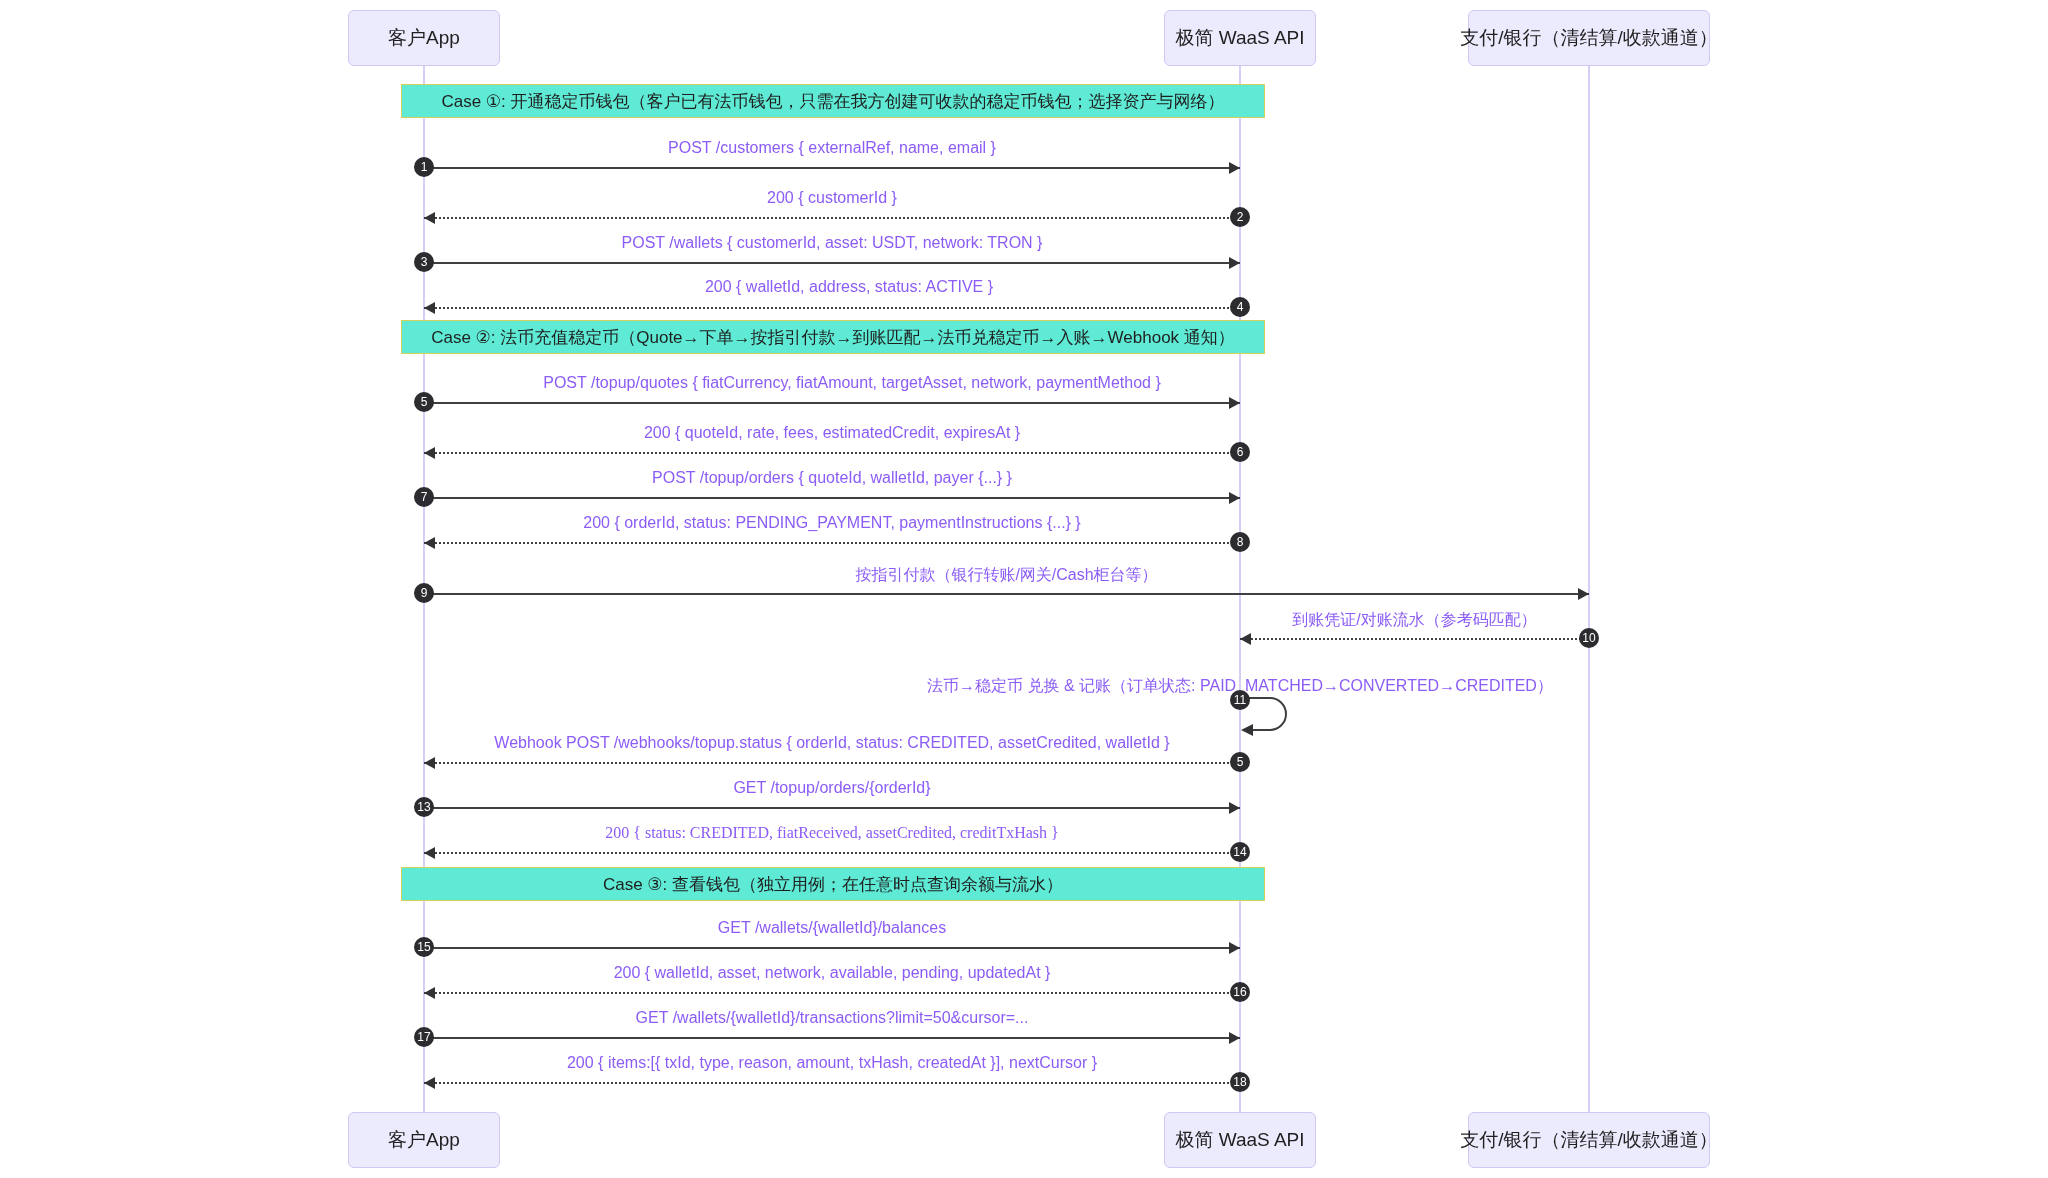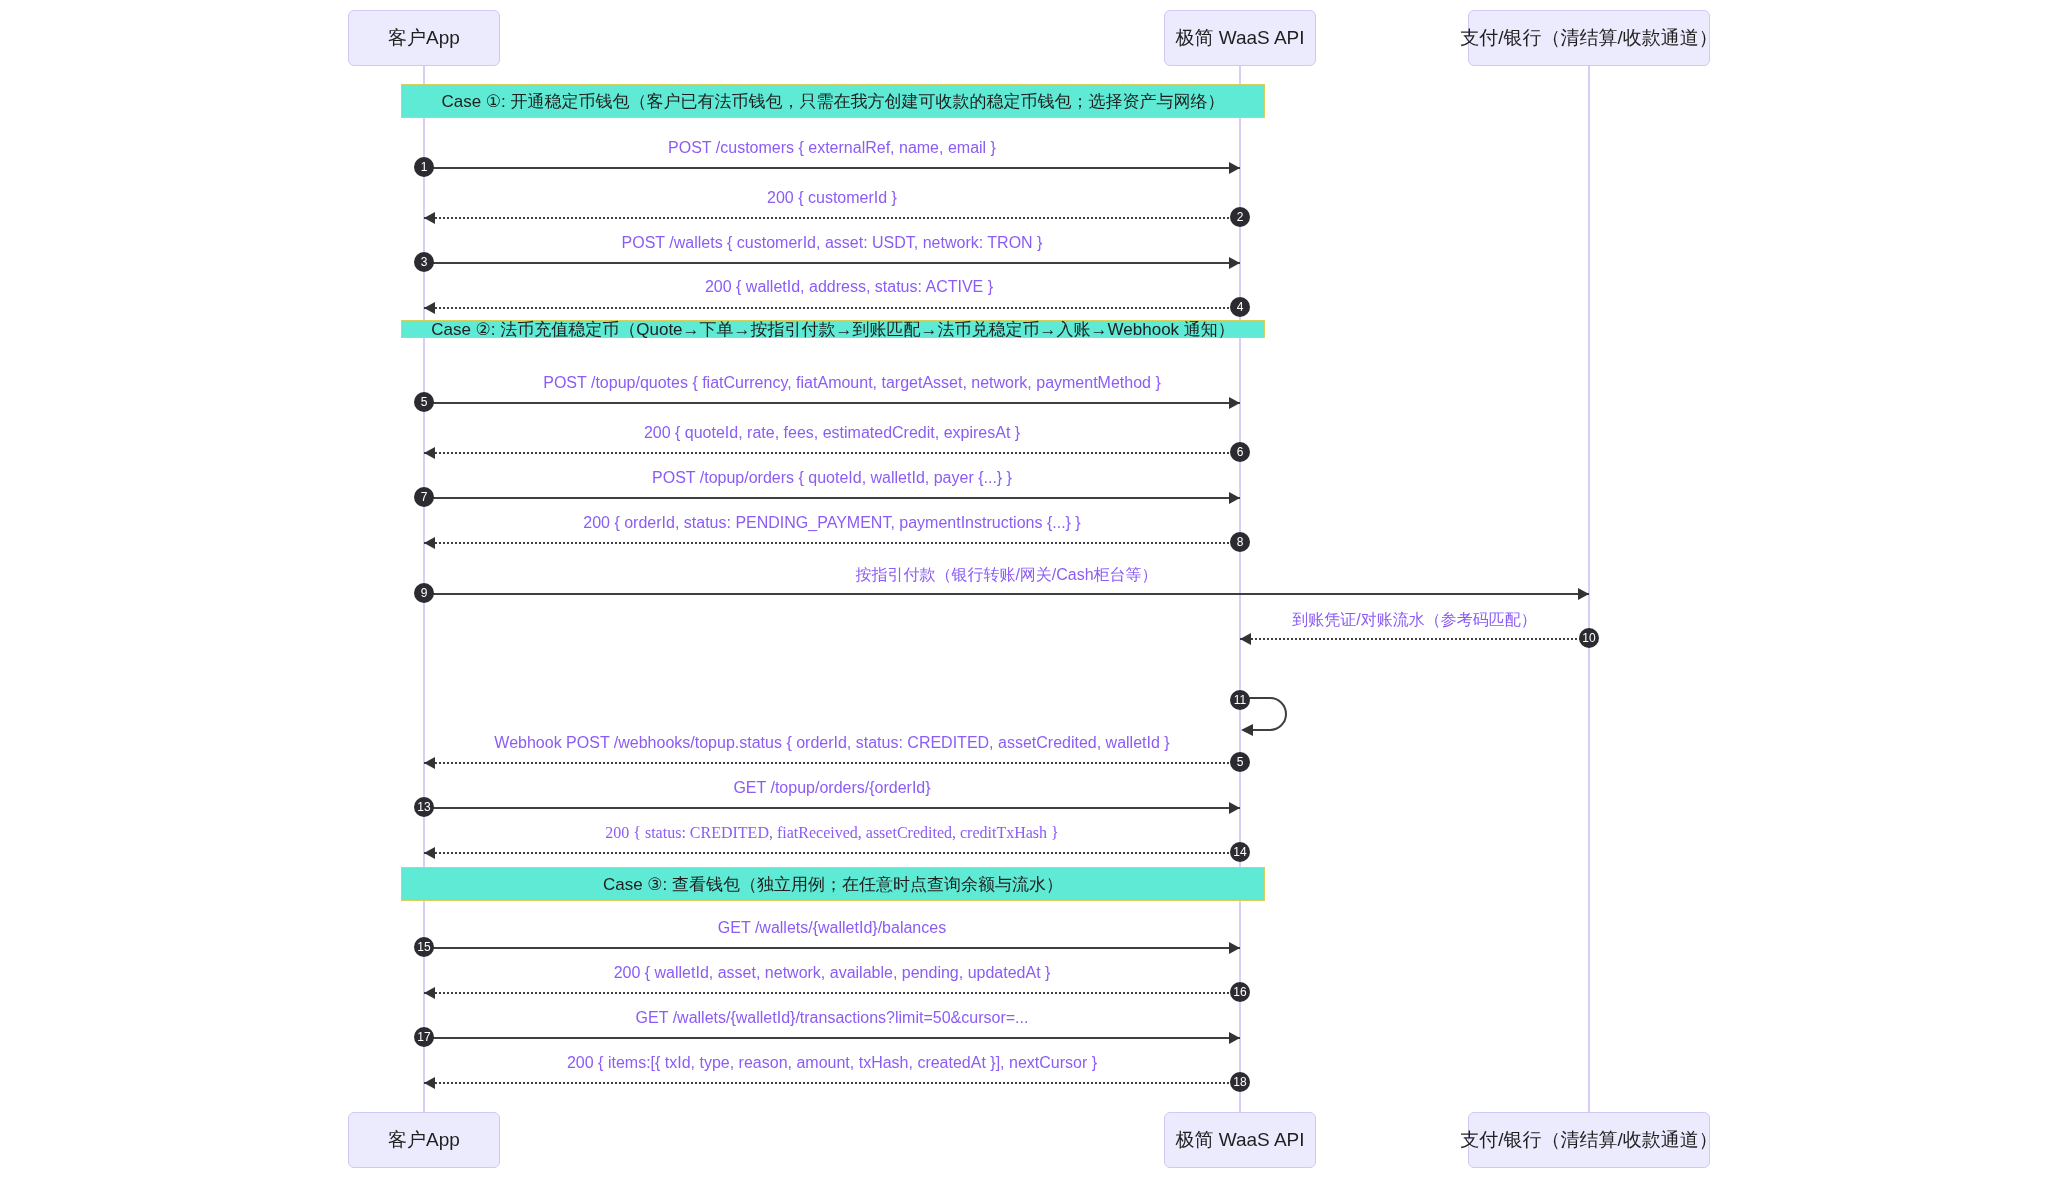--- a/index.html
+++ b/index.html
@@ -122,21 +122,21 @@
     <div class="actor-box" style="left: 1468px; top: 10px; width: 242px; height: 56px;">
       <span>支付/银行（清结算/收款通道）</span>
     </div>
     <div class="actor-box" style="left: 1468px; top: 1112px; width: 242px; height: 56px;">
       <span>支付/银行（清结算/收款通道）</span>
     </div>
     <div class="lifeline" style="left: 1588px; top: 66px; height: 1046px;"></div>
     <div class="note" style="left: 401px; top: 84px; width: 864px; height: 34px;">
       <span>Case ①: 开通稳定币钱包（客户已有法币钱包，只需在我方创建可收款的稳定币钱包；选择资产与网络）</span>
     </div>
-    <div class="note" style="left: 401px; top: 320px; width: 864px; height: 18px;">
+    <div class="note" style="left: 401px; top: 320px; width: 864px; height: 34px;">
       <span>Case ②: 法币充值稳定币（Quote→下单→按指引付款→到账匹配→法币兑稳定币→入账→Webhook 通知）</span>
     </div>
     <div class="note" style="left: 401px; top: 867px; width: 864px; height: 34px;">
       <span>Case ③: 查看钱包（独立用例；在任意时点查询余额与流水）</span>
     </div>
     <div class="msg-line" style="left: 424px; top: 167px; width: 816px;"></div>
     <div class="arrowhead right" style="top: 162px; left: 1229px;"></div>
     <div class="msg-label" style="left: 832px; top: 139px;">POST /customers { externalRef, name, email }</div>
     <div class="seqnum" style="left: 424px; top: 167px;">1</div>
     <div class="msg-line dotted" style="left: 424px; top: 217px; width: 816px;"></div>
@@ -168,20 +168,21 @@
     <div class="msg-label" style="left: 832px; top: 514px;">200 { orderId, status: PENDING_PAYMENT, paymentInstructions {...} }</div>
     <div class="seqnum" style="left: 1240px; top: 542px;">8</div>
     <div class="msg-line" style="left: 424px; top: 593px; width: 1165px;"></div>
     <div class="arrowhead right" style="top: 588px; left: 1578px;"></div>
     <div class="msg-label" style="left: 1006.5px; top: 565px;">按指引付款（银行转账/网关/Cash柜台等）</div>
     <div class="seqnum" style="left: 424px; top: 593px;">9</div>
     <div class="msg-line dotted" style="left: 1240px; top: 638px; width: 349px;"></div>
     <div class="arrowhead left" style="top: 633px; left: 1240px;"></div>
     <div class="msg-label" style="left: 1414.5px; top: 610px;">到账凭证/对账流水（参考码匹配）</div>
     <div class="seqnum" style="left: 1589px; top: 638px;">10</div>
+    <div class="msg-label" style="left: 1240px; top: 676px;">法币→稳定币 兑换 &amp; 记账（订单状态: PAID_MATCHED→CONVERTED→CREDITED）</div>
     <svg class="selfloop" width="60" height="46" style="left: 1240px; top: 692px;">
       <path d="M2,6 L30,6 A16,16 0 0 1 30,38 L10,38" fill="none" stroke="#3f3f42" stroke-width="2"></path>
       <polygon points="1,38 13,32 13,44" fill="#333336"></polygon>
     </svg>
     <div class="seqnum" style="left: 1240px; top: 700px;">11</div>
     <div class="msg-line dotted" style="left: 424px; top: 762px; width: 816px;"></div>
     <div class="arrowhead left" style="top: 757px; left: 424px;"></div>
     <div class="msg-label" style="left: 832px; top: 734px;">Webhook POST /webhooks/topup.status { orderId, status: CREDITED, assetCredited, walletId }</div>
     <div class="seqnum" style="left: 1240px; top: 762px;">5</div>
     <div class="msg-line" style="left: 424px; top: 807px; width: 816px;"></div>

